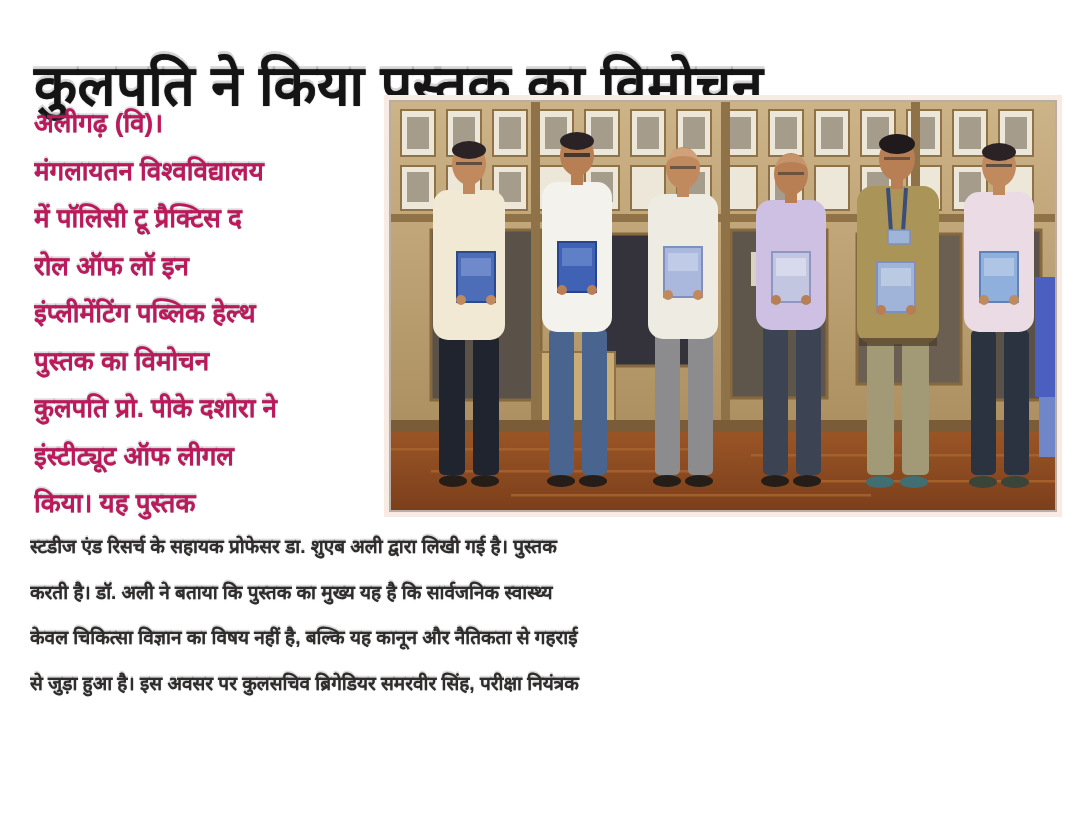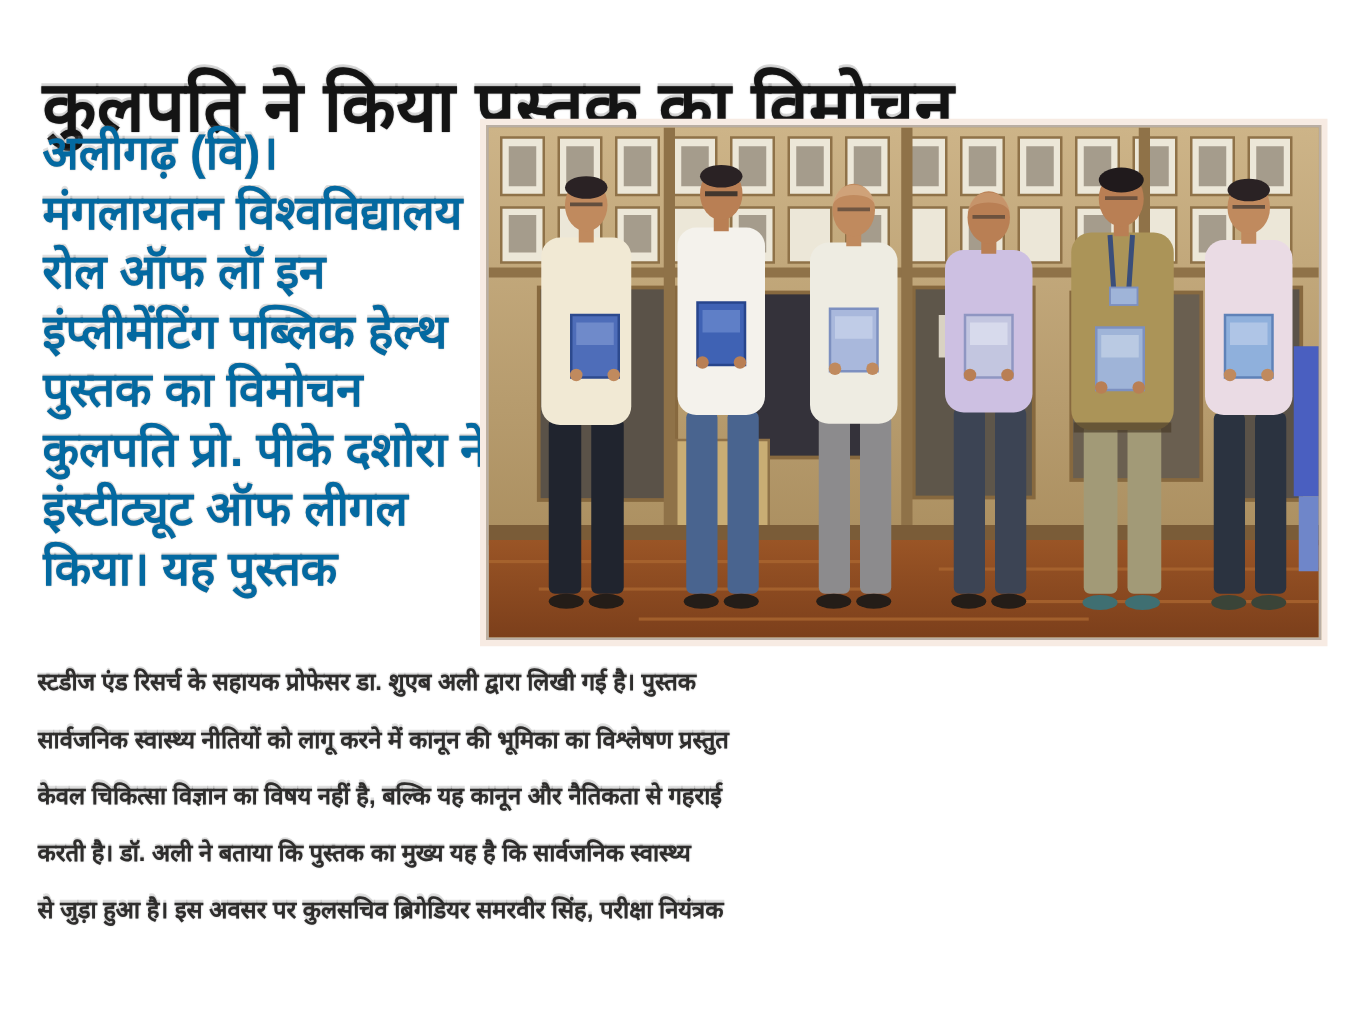--- a/index.html
+++ b/index.html
@@ -13,21 +13,21 @@
   }
   .headline {
     position:absolute; left:34px; top:4px; width:1010px;
     font-size:56px; line-height:88px; font-weight:700;
     color:#141414; letter-spacing:0.5px;
     text-shadow:0 -3px 0 rgba(110,110,110,0.28), 0 0 1px rgba(40,40,40,0.8);
     white-space:nowrap;
   }
   .intro-col {
     position:absolute; left:34px; top:100px; width:352px;
-    font-size:38px; font-weight:600; color:#0369a1;
+    font-size:26px; font-weight:600; color:#be185d;
     text-shadow:0 -2px 0 rgba(120,120,120,0.22), 0 0 1px rgba(60,60,60,0.55);
   }
   .intro-col .line { height:47.5px; line-height:47.5px; white-space:nowrap; overflow:hidden; }
   .body-par {
     position:absolute; left:30px; top:524px; width:1040px;
     font-size:19px; font-weight:600; color:#2e2d2c;
     text-shadow:0 -2px 0 rgba(120,120,120,0.22), 0 0 1px rgba(60,60,60,0.55);
   }
   .body-par .line { height:45.5px; line-height:45.5px; white-space:nowrap; overflow:hidden; }
   .photo {
@@ -42,20 +42,21 @@
 </head>
 <body>
 
 <div class="page">
 
   <h1 class="headline">कुलपति ने किया पुस्तक का विमोचन</h1>
 
   <div class="intro-col">
     <div class="line">अलीगढ़ (वि)।</div>
     <div class="line">मंगलायतन विश्वविद्यालय</div>
+    <div class="line">में पॉलिसी टू प्रैक्टिस द</div>
     <div class="line">रोल ऑफ लॉ इन</div>
     <div class="line">इंप्लीमेंटिंग पब्लिक हेल्थ</div>
     <div class="line">पुस्तक का विमोचन</div>
     <div class="line">कुलपति प्रो. पीके दशोरा ने</div>
     <div class="line">इंस्टीट्यूट ऑफ लीगल</div>
     <div class="line">किया। यह पुस्तक</div>
   </div>
 
   <figure class="photo">
     <svg viewBox="0 0 664 408" preserveAspectRatio="none">
@@ -254,19 +255,18 @@
         <rect x="589" y="150" width="38" height="50" fill="#8fb0dc" stroke="#5f82b8" stroke-width="2"></rect>
         <rect x="593" y="156" width="30" height="18" fill="#b6cbe8" opacity="0.8"></rect>
         <circle cx="593" cy="198" r="5" fill="#c08a5e"></circle>
         <circle cx="623" cy="198" r="5" fill="#c08a5e"></circle>
       </g>
     </svg>
   </figure>
 
   <div class="body-par">
     <div class="line">स्टडीज एंड रिसर्च के सहायक प्रोफेसर डा. शुएब अली द्वारा लिखी गई है। पुस्तक</div>
-    <div class="line">सार्वजनिक स्वास्थ्य नीतियों को लागू करने में कानून की भूमिका का विश्लेषण प्रस्तुत</div>
+    <div class="line">करती है। डॉ. अली ने बताया कि पुस्तक का मुख्य यह है कि सार्वजनिक स्वास्थ्य</div>
     <div class="line">केवल चिकित्सा विज्ञान का विषय नहीं है, बल्कि यह कानून और नैतिकता से गहराई</div>
-    <div class="line">करती है। डॉ. अली ने बताया कि पुस्तक का मुख्य यह है कि सार्वजनिक स्वास्थ्य</div>
     <div class="line">से जुड़ा हुआ है। इस अवसर पर कुलसचिव ब्रिगेडियर समरवीर सिंह, परीक्षा नियंत्रक</div>
   </div>
 
 </div>
 
 </body></html>

